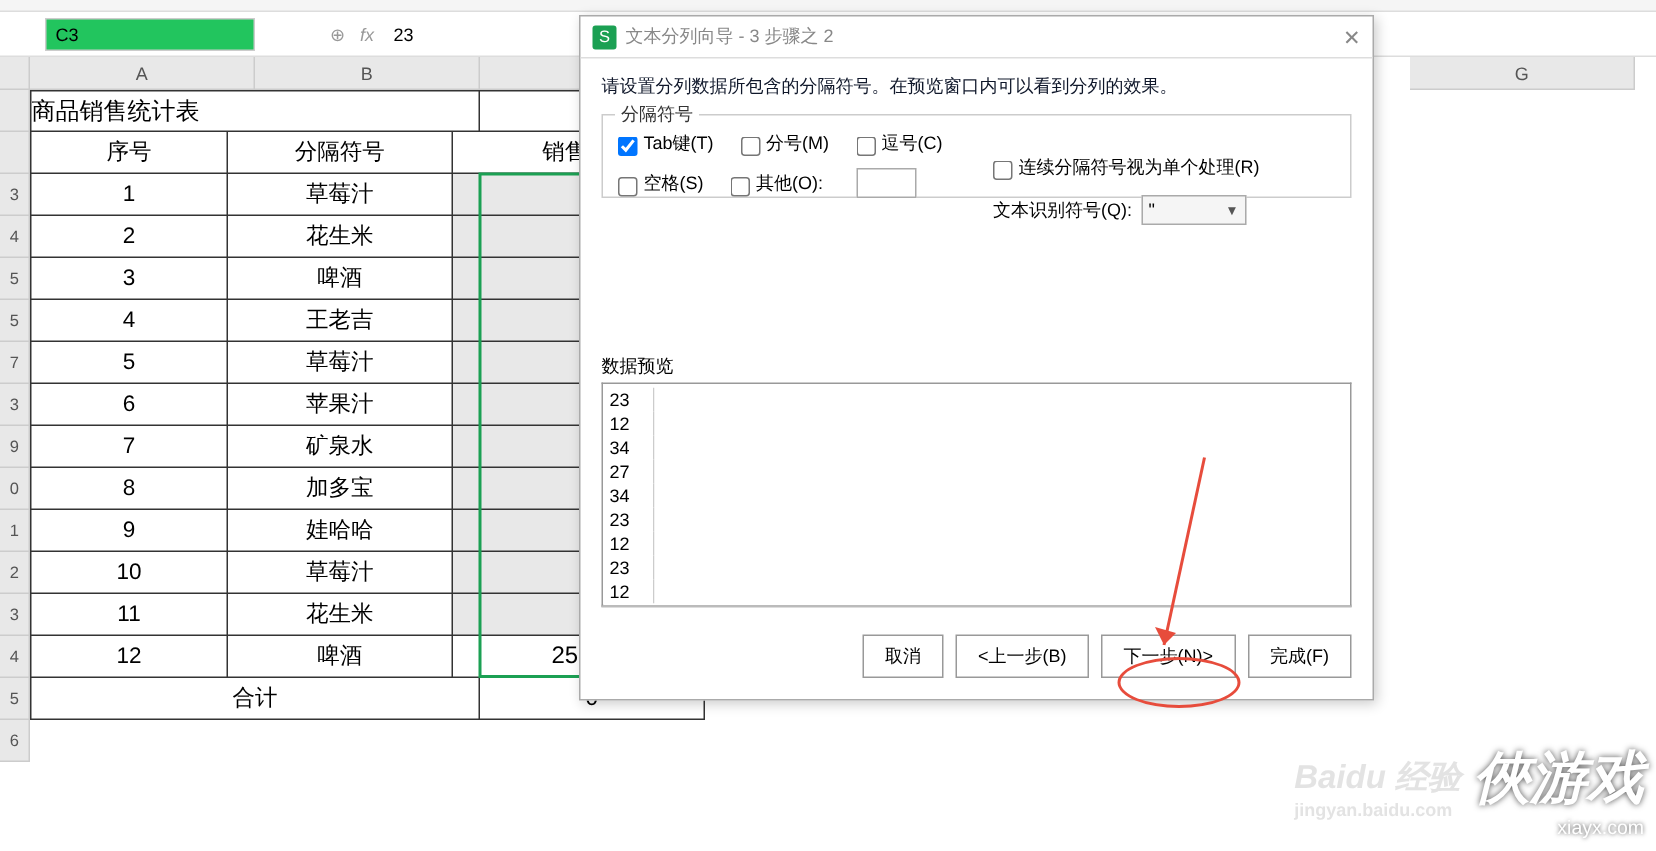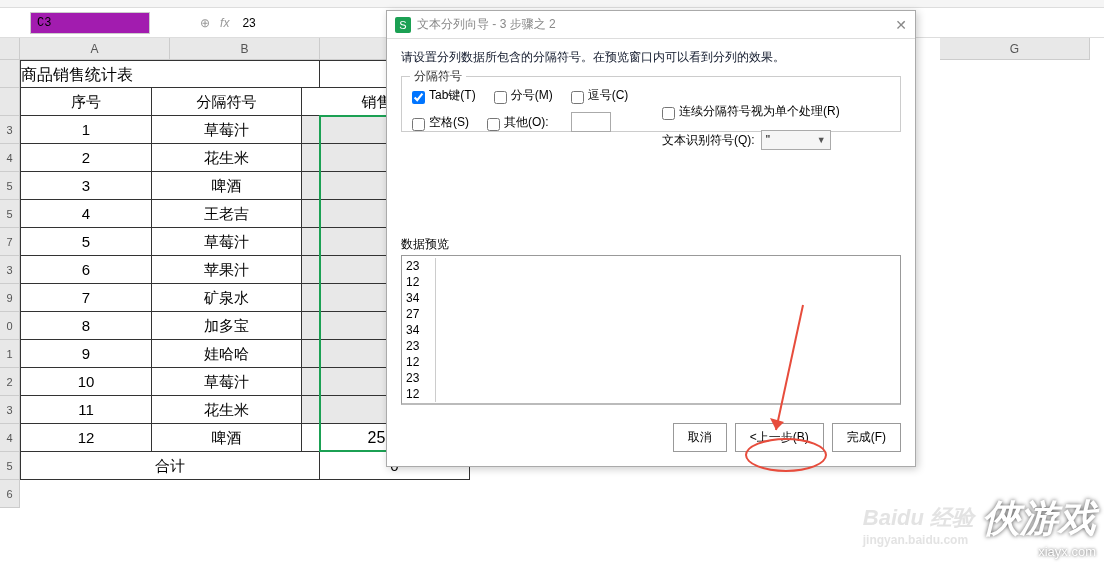--- a/index.html
+++ b/index.html
@@ -3,21 +3,21 @@
 <meta charset="utf-8">
 <style>
 * { margin: 0; padding: 0; box-sizing: border-box; }
 body { font-family: "Microsoft YaHei", Arial, sans-serif; font-size: 12px; background: #fff; width: 1104px; height: 567px; overflow: hidden; position: relative; }
 
 
 .ribbon { height: 8px; background: #f5f5f5; border-bottom: 1px solid #ddd; }
 
 
 .formula-bar { height: 30px; display: flex; align-items: center; padding: 2px 0; background: #fff; border-bottom: 1px solid #ddd; }
-.cell-ref { width: 120px; margin-left: 30px; padding: 3px 6px; border: 1px solid #ccc; background: #a21caf; font-size: 12px; font-family: Liberation Mono, monospace; }
+.cell-ref { width: 140px; margin-left: 30px; padding: 3px 6px; border: 1px solid #ccc; background: #22c55e; font-size: 12px; }
 .fx-area { display: flex; align-items: center; margin-left: 50px; gap: 10px; color: #999; }
 .fx-label { font-style: italic; }
 .formula-input { border: none; padding: 3px; font-size: 12px; width: 100px; }
 
 
 .sheet { display: flex; position: relative; }
 .row-headers { width: 20px; }
 .row-header { height: 28px; background: #e8e8e8; border: 1px solid #ccc; border-top: none; border-left: none; text-align: center; font-size: 11px; color: #555; line-height: 28px; }
 .row-header.first { height: 22px; }
 
@@ -290,20 +290,21 @@
           <div class="preview-col-border">23</div>
         </div>
       <div class="preview-row">
           <div class="preview-col-border">12</div>
         </div>
     </div>
   </div>
   <div class="dialog-buttons">
     <button class="dlg-btn">取消</button>
     <button class="dlg-btn">&lt;上一步(B)</button>
+    <button class="dlg-btn">下一步(N)&gt;</button>
     <button class="dlg-btn">完成(F)</button>
   </div>
 </div>
 
 <div class="highlight-circle" style="left:745px; top:438px; width:82px; height:34px;"></div>
 
 <svg class="arrow-svg" style="left:768px; top:300px;" width="40" height="140">
   <line x1="35" y1="5" x2="8" y2="130" stroke="#e74c3c" stroke-width="2"></line>
   <polygon points="8,130 2,118 16,122" fill="#e74c3c"></polygon>
 </svg>

